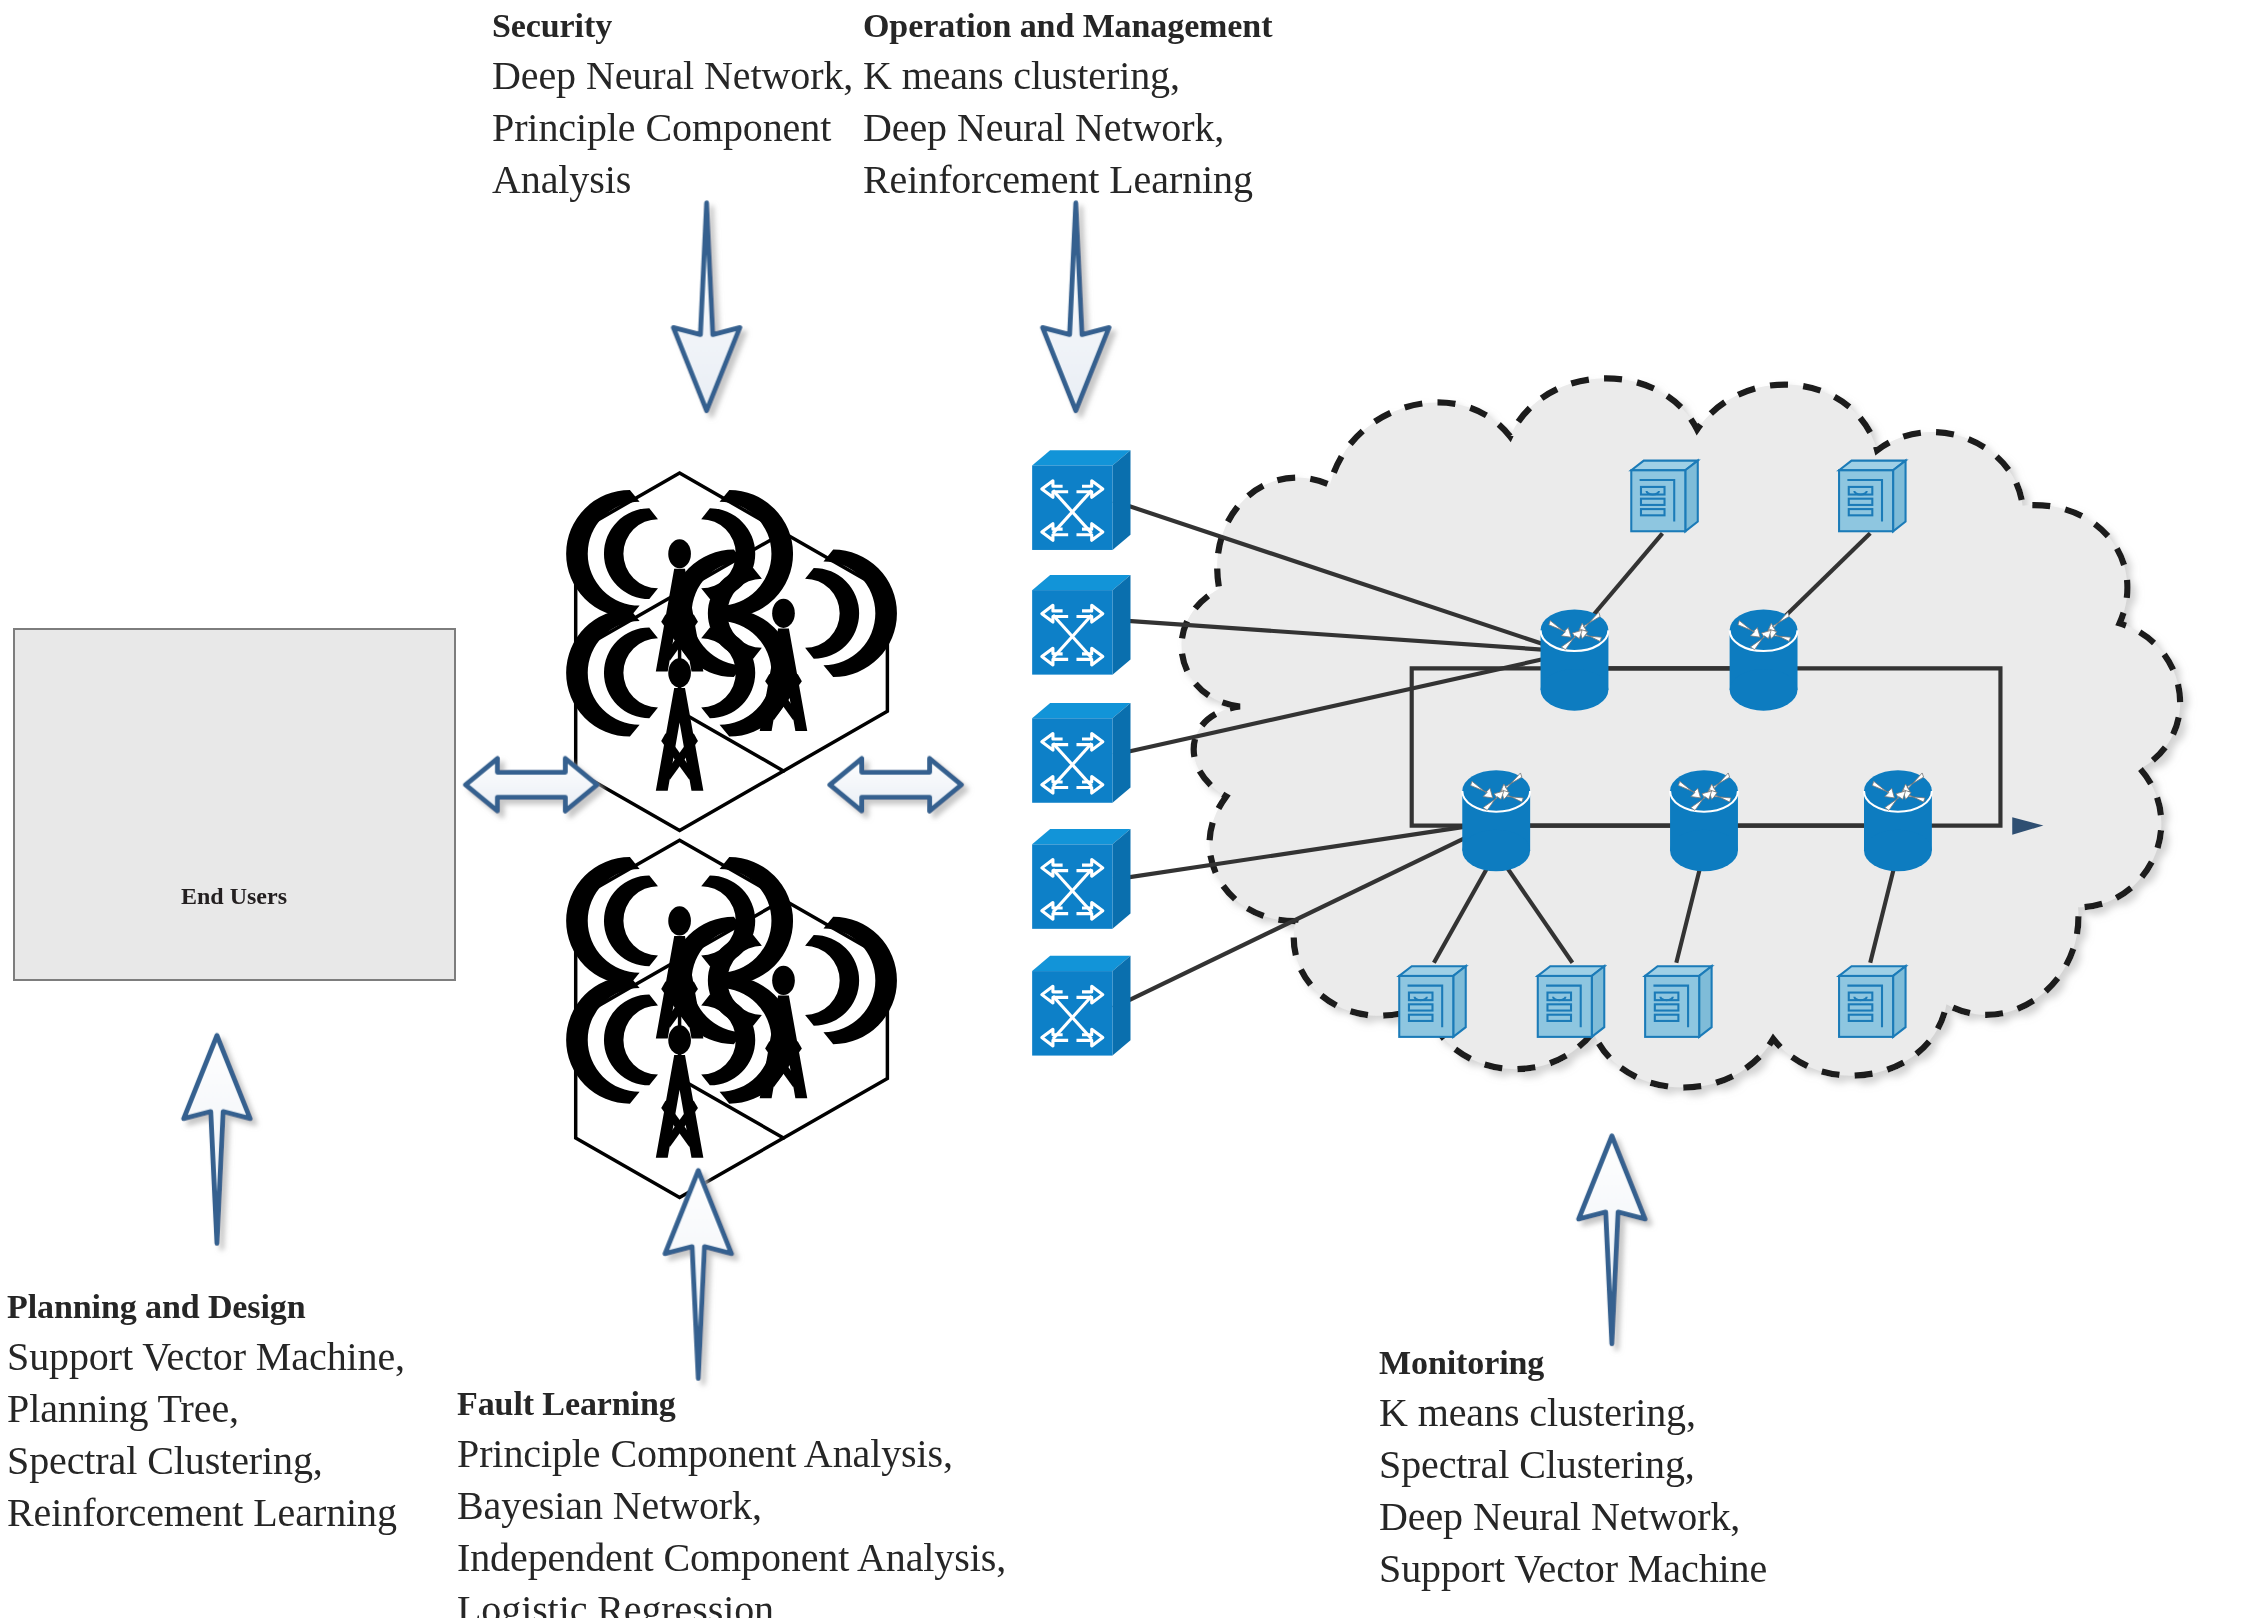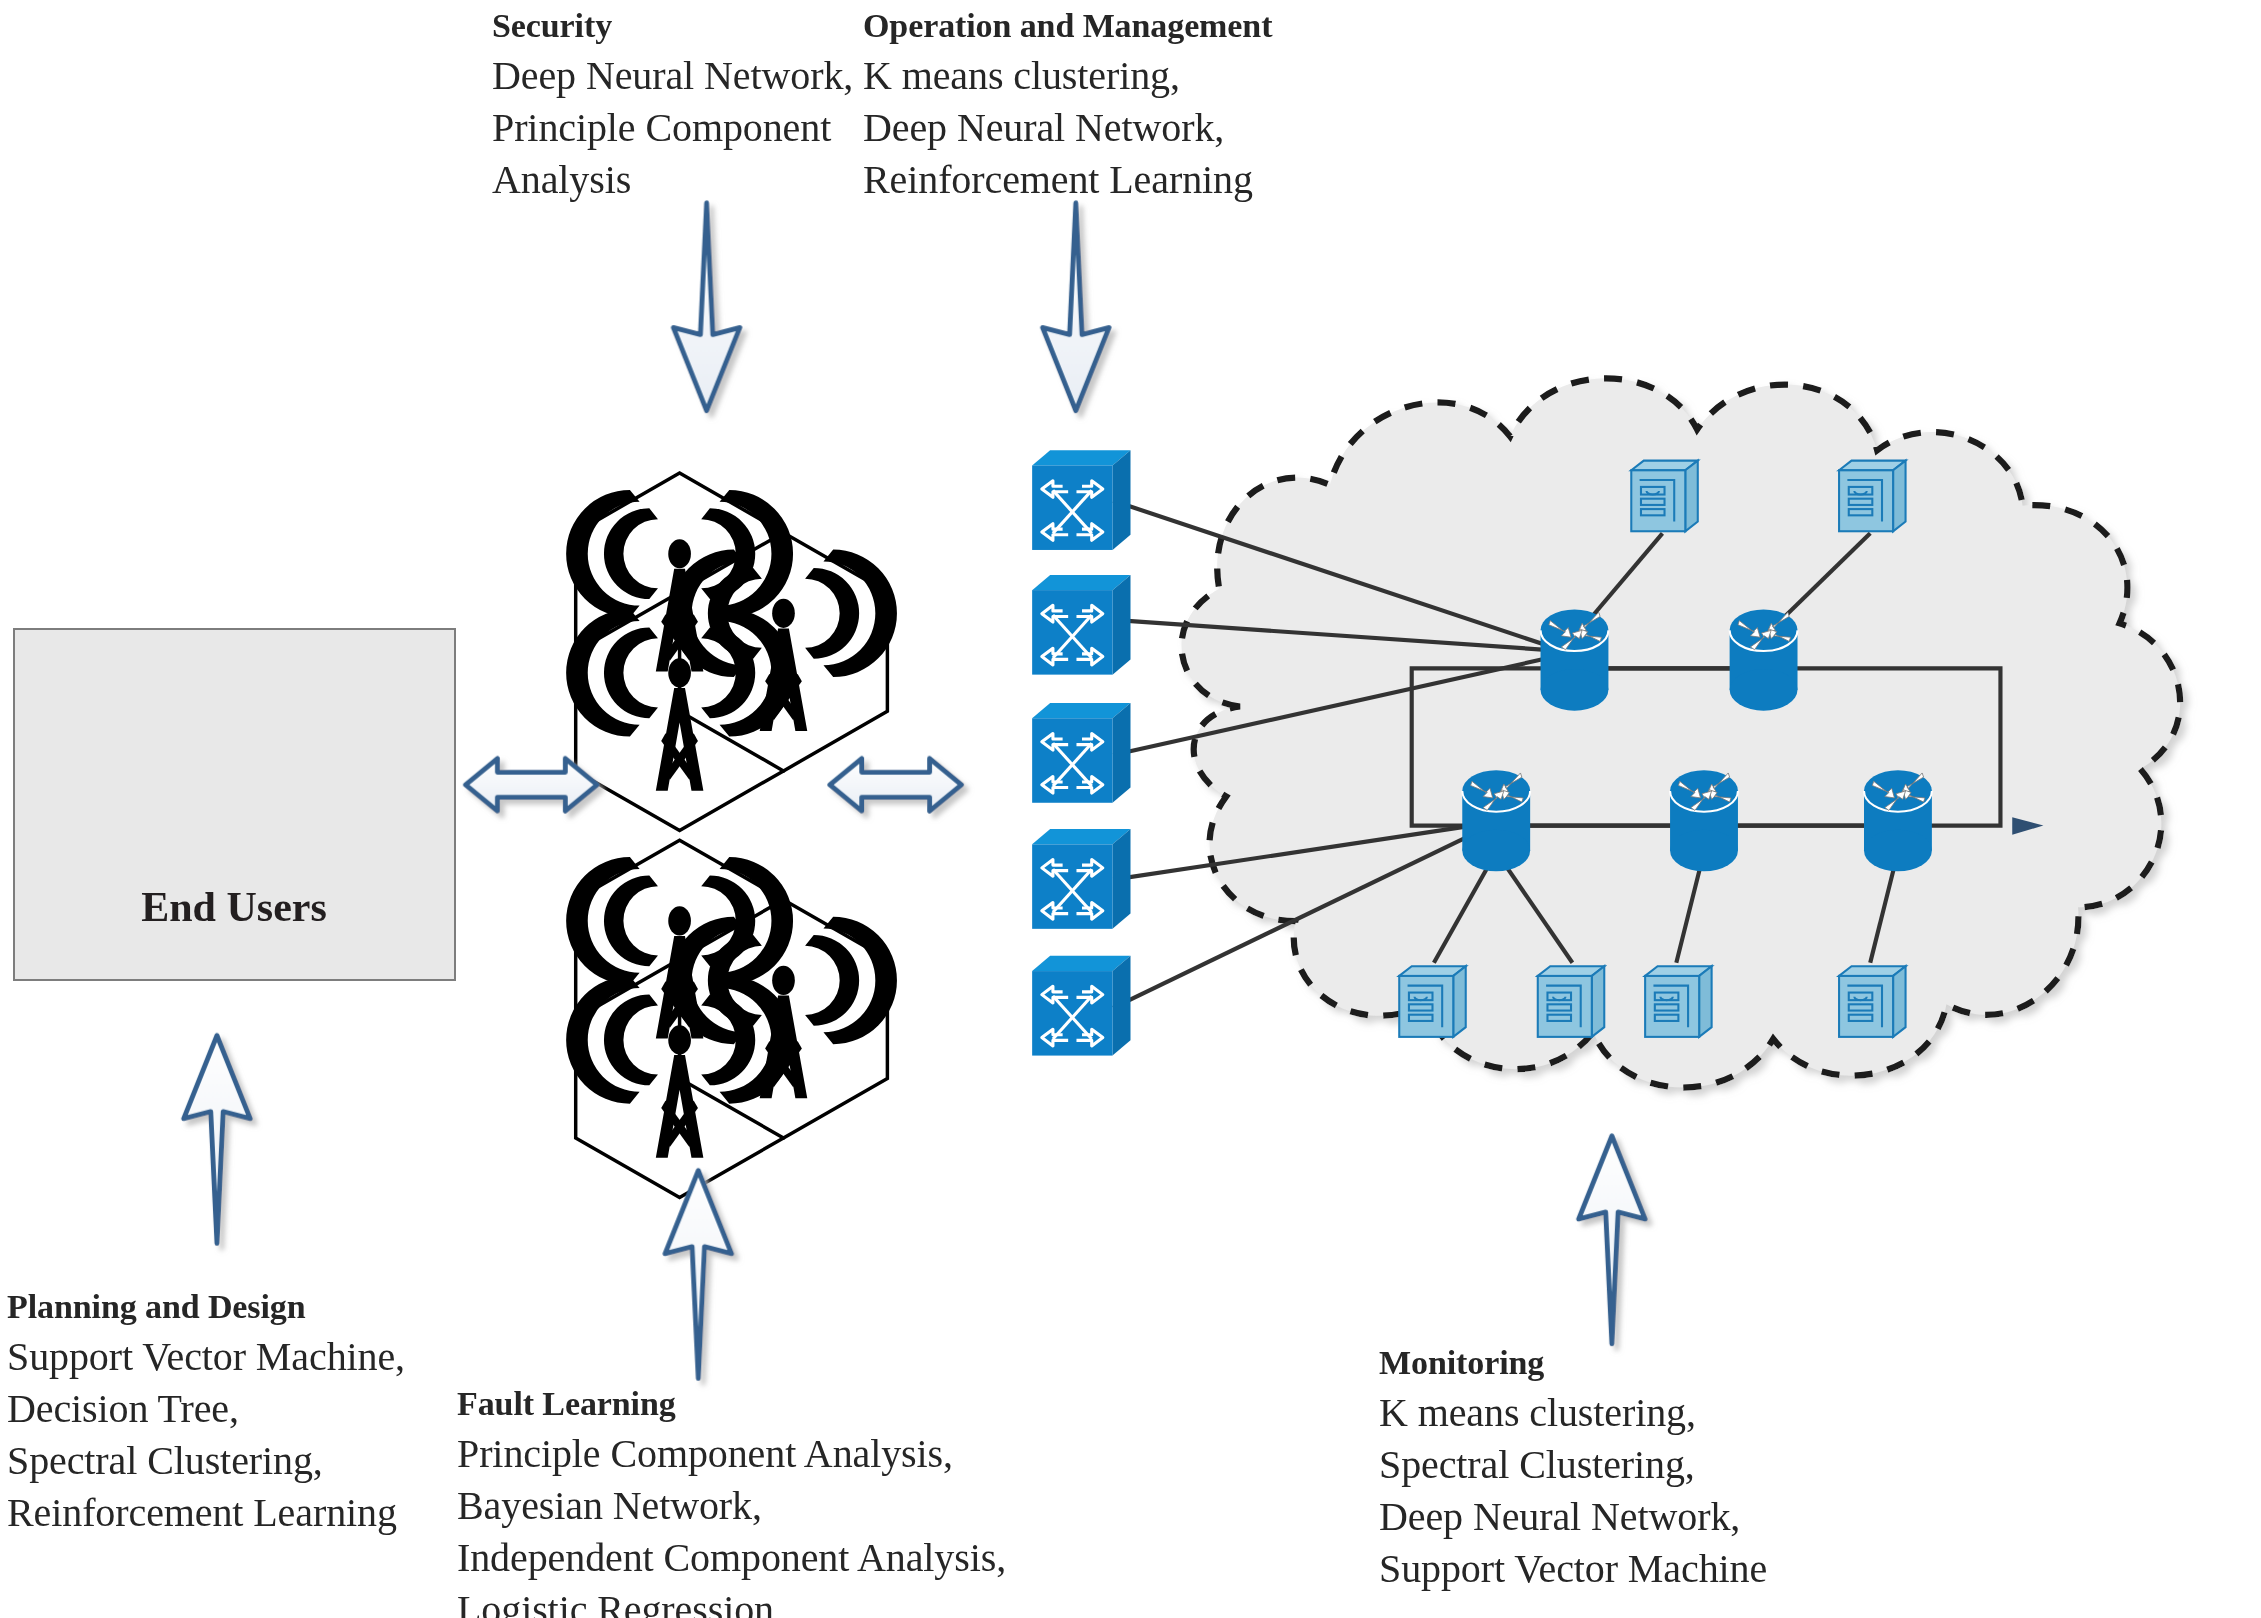--- a/index.html
+++ b/index.html
@@ -30,21 +30,21 @@
   .txtblock .ln{
     display:block;
     font-size:40px;
     letter-spacing:-0.1px;
   }
   .endusers-label{
     position:absolute;
     width:100%;
     text-align:center;
     font-weight:bold;
-    font-size:42px;
+    font-size:24px;
     color:#231f20;
   }
   .eu-box{
     position:absolute;
     background:#e8e8e8;
     border:2.8px solid #7d7d7d;
     box-sizing:border-box;
   }
   svg{display:block;}
   .abs{position:absolute;}
@@ -358,21 +358,21 @@
   <div class="txtblock" style="left:863px;top:4.2px;width:568px;">
     <span class="ttl">Operation and Management</span>
     <span class="ln">K means clustering,</span>
     <span class="ln">Deep Neural Network,</span>
     <span class="ln">Reinforcement Learning</span>
   </div>
 
   <div class="txtblock" style="left:7px;top:1285px;width:450px;">
     <span class="ttl">Planning and Design</span>
     <span class="ln">Support Vector Machine,</span>
-    <span class="ln">Decision Tree,</span>
+    <span class="ln">Planning Tree,</span>
     <span class="ln">Spectral Clustering,</span>
     <span class="ln">Reinforcement Learning</span>
   </div>
 
   <div class="txtblock" style="left:457px;top:1382px;width:582px;">
     <span class="ttl">Fault Learning</span>
     <span class="ln">Principle Component Analysis,</span>
     <span class="ln">Bayesian Network,</span>
     <span class="ln">Independent Component Analysis,</span>
     <span class="ln">Logistic Regression</span>

